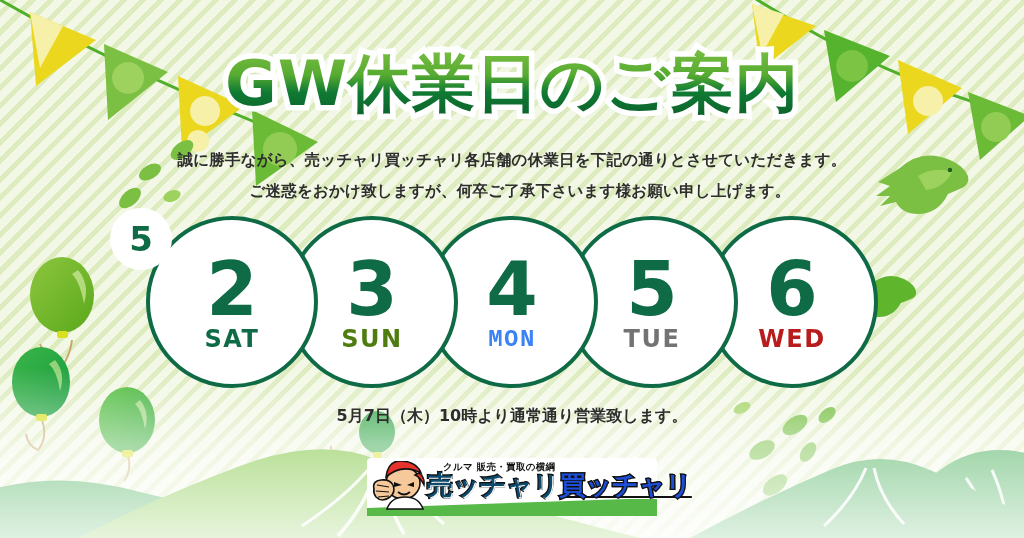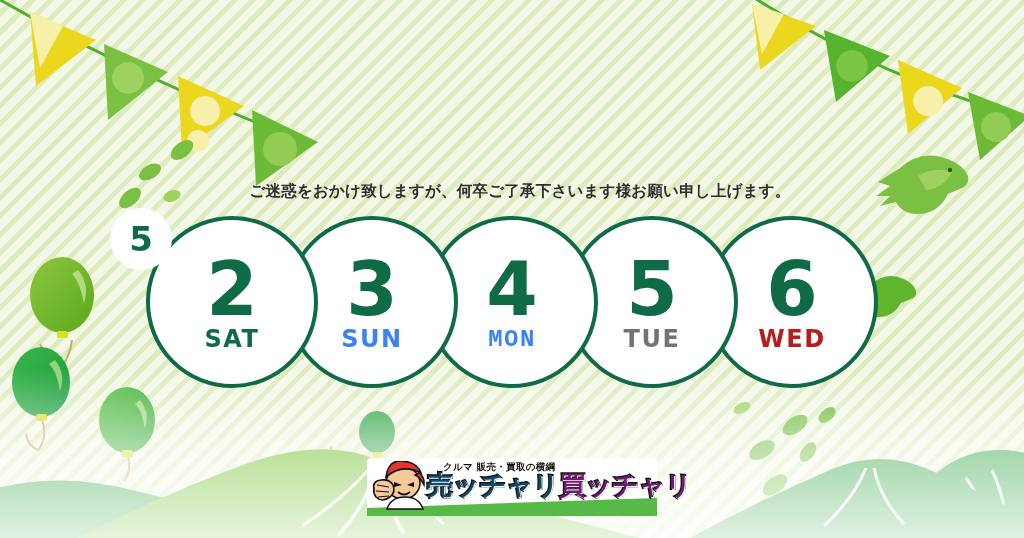--- a/index.html
+++ b/index.html
@@ -137,23 +137,24 @@
     position:absolute;left:60px;top:14px;white-space:nowrap;
     font-size:26px;font-weight:bold;line-height:1;
     font-family:"DejaVu Sans","Liberation Sans",sans-serif;
   }
   .logo-main .u{
     color:#0c4a6e;
     -webkit-text-stroke:2.5px #111;
     paint-order:stroke fill;
   }
   .logo-main .k{
-    color:#701a75;
+    color:#1d4ed8;
     -webkit-text-stroke:2.5px #111;
     paint-order:stroke fill;
+    text-decoration:underline;
   }
   .logo-main .u, .logo-main .k{
     text-shadow:1px 1px 0 #fff;
   }
 </style>
 </head>
 <body>
 
 <div id="stage">
 
@@ -284,50 +285,58 @@
     </g>
     <g>
       <path d="M 690 538 Q 760 500 830 470 Q 880 448 930 470 Q 990 496 1034 520 L 1034 538 Z" fill="#2aa23f"></path>
       <path d="M 866 468 q -12 30 -42 58" stroke="#ffffff" stroke-width="3" fill="none" opacity=".9"></path>
       <path d="M 874 468 q 6 30 30 56" stroke="#ffffff" stroke-width="3" fill="none" opacity=".9"></path>
     </g>
   </svg>
 
   <div class="bg-fade"></div>
 
-
+  <div class="title-wrap">
+    <div class="title">
+      <span class="outline">GW休業日のご案内</span>
+      <span class="fill">GW休業日のご案内</span>
+    </div>
+  </div>
+
+  <div class="lead lead1">誠に勝手ながら、売ッチャリ買ッチャリ各店舗の休業日を下記の通りとさせていただきます。</div>
   <div class="lead lead2">ご迷惑をおかけ致しますが、何卒ご了承下さいます様お願い申し上げます。</div>
 
   <div class="dates">
     <div class="day d0">
       <div class="num">2</div>
       <div class="dow green" style="color: rgb(14, 107, 70);">SAT</div>
     </div>
     <div class="day d1">
       <div class="num">3</div>
-      <div class="dow red" style="color: #3b82f6;">SUN</div>
+      <div class="dow red" style="color: #4d7c0f;">SUN</div>
     </div>
     <div class="day d2">
       <div class="num">4</div>
       <div class="dow red" style="color: #3b82f6; font-family: Liberation Mono, monospace;">MON</div>
     </div>
     <div class="day d3">
       <div class="num">5</div>
       <div class="dow red" style="color: #737373;">TUE</div>
     </div>
     <div class="day d4">
       <div class="num">6</div>
       <div class="dow red" style="color: #b91c1c;">WED</div>
     </div>
   </div>
 
   <div class="month-badge">
     <span>5</span>
   </div>
 
+  <div class="note">5月7日（木）10時より通常通り営業致します。</div>
 
   <div class="logo">
     <div class="logo-white"></div>
     <div class="logo-green-swoosh"></div>
 
     <svg class="mascot" viewBox="0 0 54 52" xmlns="http://www.w3.org/2000/svg">
 
       <ellipse cx="32" cy="22" rx="17" ry="16" fill="#f6c99a" stroke="#111" stroke-width="1.6"></ellipse>
 
       <path d="M 15 16 q 16 -14 35 -4 q -4 -11 -19 -12 q -14 -1 -16 16 Z" fill="#e8322c" stroke="#111" stroke-width="1.6"></path>

